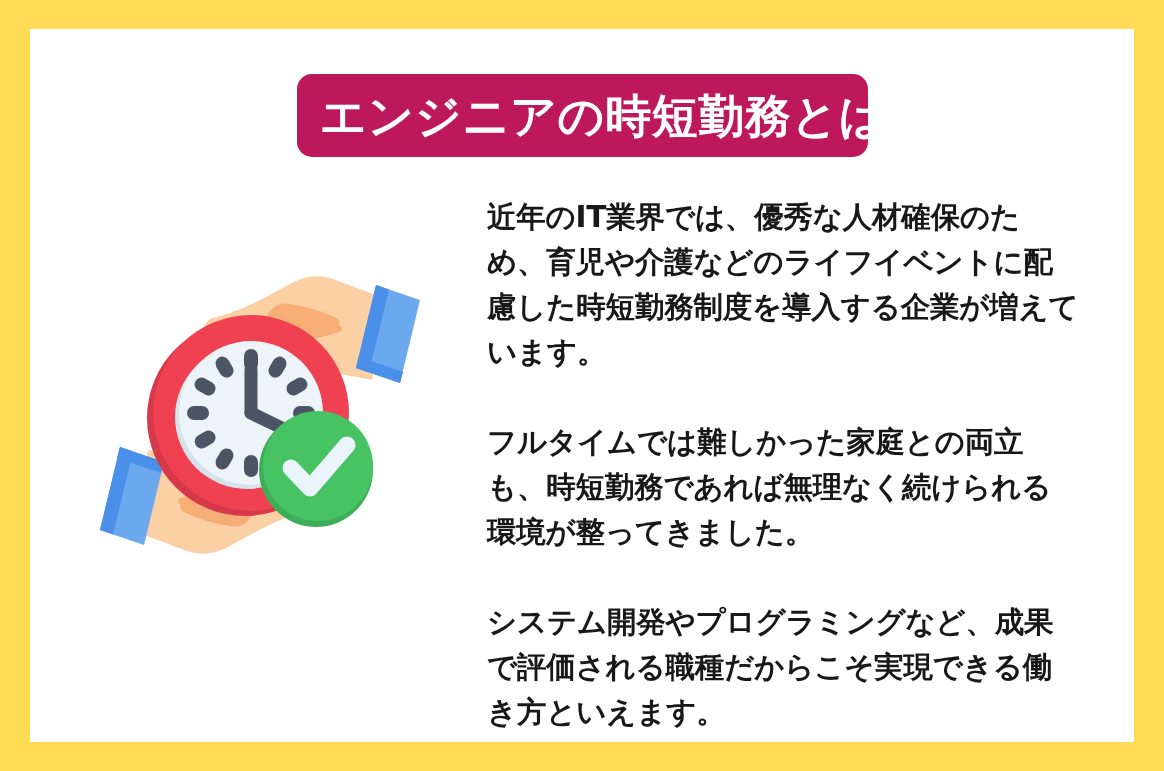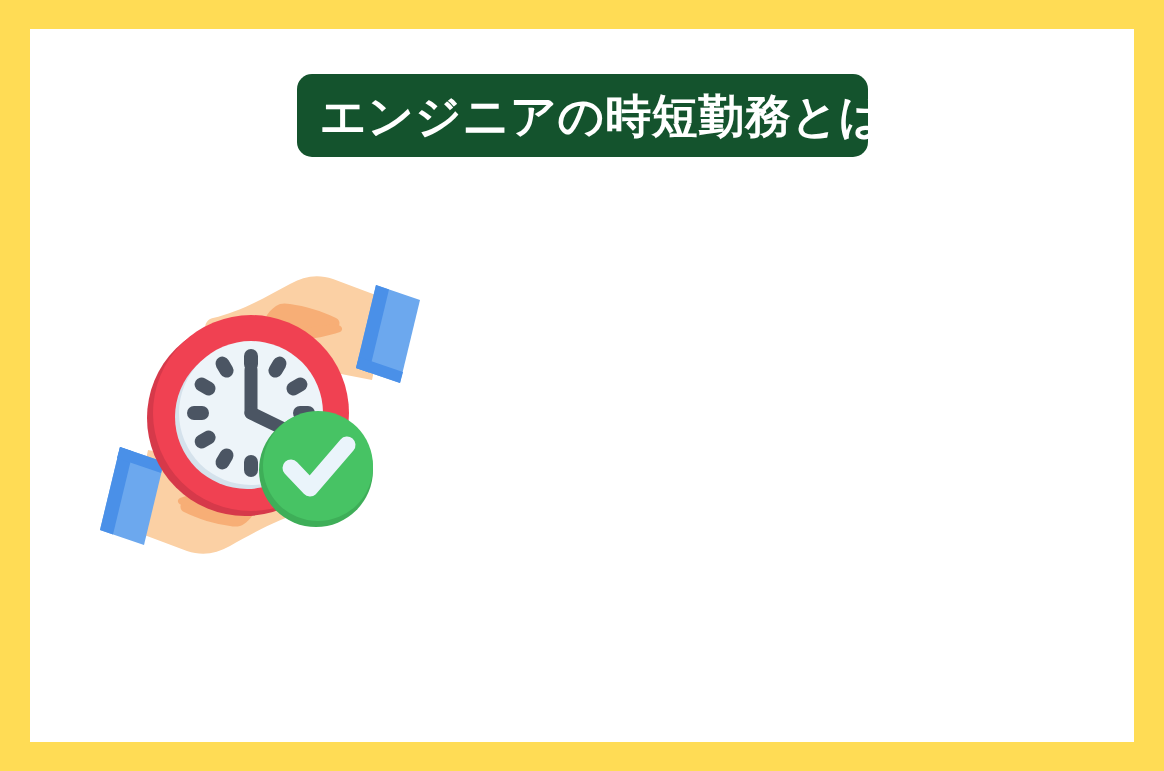--- a/index.html
+++ b/index.html
@@ -82,21 +82,21 @@
     height: 300px;
   }
   #illustration svg { display: block; width: 100%; height: 100%; }
 </style>
 </head>
 <body>
 
 <div id="slide" style="background: rgb(255, 220, 85);">
   <div id="card" style="background: rgb(255, 255, 255);">
 
-    <div id="title-badge" style="background: #14532d; padding-left: 41px;">
+    <div id="title-badge" style="background: #be185d; padding-left: 41px;">
       <span id="title-text" style="color: rgb(255, 255, 255);">エンジニアの時短勤務とは</span>
     </div>
 
     <div id="illustration">
       <svg viewBox="0 0 340 300" xmlns="http://www.w3.org/2000/svg">
 
         <g>
 
           <path fill="#FBD0A4" d="M118 63
                    C113 58 115 50 123 48
@@ -190,15 +190,20 @@
 
         <g>
           <circle cx="226" cy="200" r="57" fill="#3EAE58"></circle>
           <circle cx="228" cy="196" r="55" fill="#47C364"></circle>
           <path stroke="#EAF4FB" stroke-width="17" stroke-linecap="round" stroke-linejoin="round" fill="none" d="M201 198 L220 218 L257 175"></path>
         </g>
 
       </svg>
     </div>
 
+    <div id="body-text" style="color: rgb(24, 24, 24);">
+      <p>近年のIT業界では、優秀な人材確保のため、育児や介護などのライフイベントに配慮した時短勤務制度を導入する企業が増えています。</p>
+      <p>フルタイムでは難しかった家庭との両立も、時短勤務であれば無理なく続けられる環境が整ってきました。</p>
+      <p>システム開発やプログラミングなど、成果で評価される職種だからこそ実現できる働き方といえます。</p>
+    </div>
 
   </div>
 </div>
 
 </body></html>

